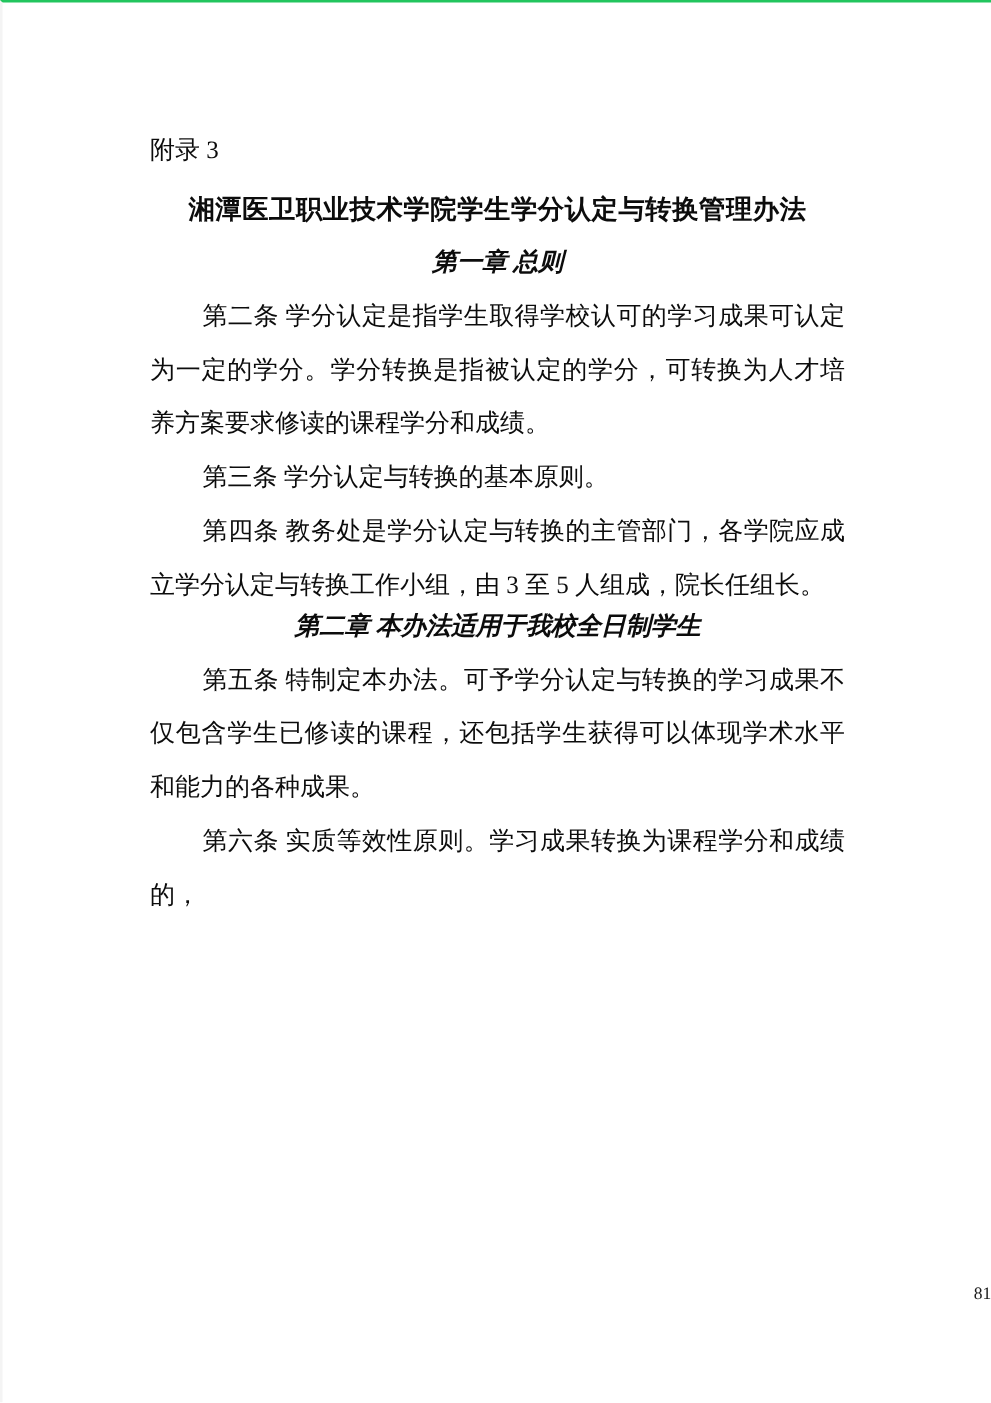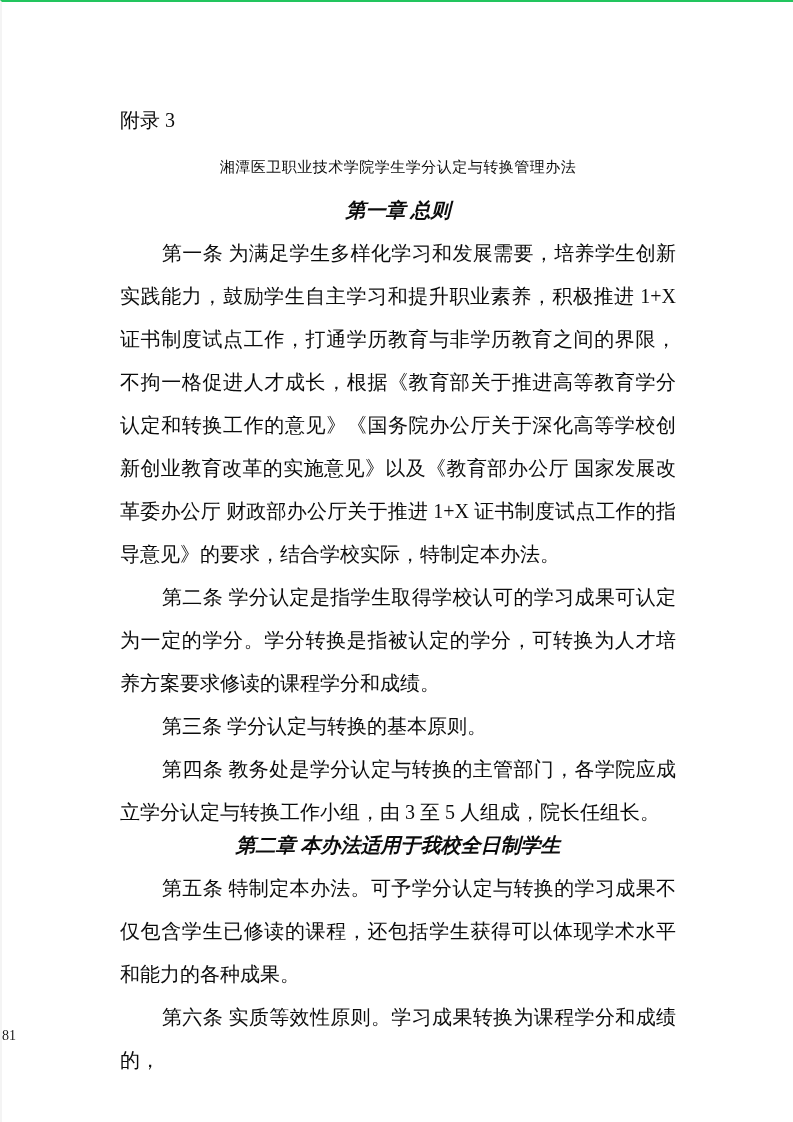--- a/index.html
+++ b/index.html
@@ -26,22 +26,22 @@
     top: 0;
   }
   .appendix-label {
     margin-top: 102px;
     font-size: 20px;
     line-height: 32px;
     text-align: left;
   }
   .doc-title {
     margin-top: 10px;
-    font-size: 15px;
-    font-weight: normal;
+    font-size: 21px;
+    font-weight: bold;
     text-align: center;
     line-height: 43px;
     letter-spacing: 0.5px;
   }
   .chapter-heading {
     font-size: 20px;
     font-weight: bold;
     text-align: center;
     line-height: 43px;
     font-style: italic;
@@ -55,39 +55,38 @@
     line-height: 43px;
     text-align: justify;
     text-justify: inter-character;
     text-indent: 42px;
   }
   .page-number {
     position: absolute;
     top: 1026px;
     left: 0;
     width: 100%;
-    text-align: left;
+    text-align: right;
     font-size: 14px;
     font-family: "Liberation Serif", "DejaVu Serif", serif;
     color: #1a1a1a;
   }
 </style>
 </head>
 <body>
 
 <div class="page">
   <div class="content">
 
     <div class="appendix-label">附录 3</div>
 
     <div class="doc-title">湘潭医卫职业技术学院学生学分认定与转换管理办法</div>
 
     <div class="chapter-heading">第一章 总则</div>
 
-    <p class="para">第一条 为满足学生多样化学习和发展需要，培养学生创新实践能力，鼓励学生自主学习和提升职业素养，积极推进 1+X 证书制度试点工作，打通学历教育与非学历教育之间的界限，不拘一格促进人才成长，根据《教育部关于推进高等教育学分认定和转换工作的意见》《国务院办公厅关于深化高等学校创新创业教育改革的实施意见》以及《教育部办公厅 国家发展改革委办公厅 财政部办公厅关于推进 1+X 证书制度试点工作的指导意见》的要求，结合学校实际，特制定本办法。</p>
 
     <p class="para">第二条 学分认定是指学生取得学校认可的学习成果可认定为一定的学分。学分转换是指被认定的学分，可转换为人才培养方案要求修读的课程学分和成绩。</p>
 
     <p class="para">第三条 学分认定与转换的基本原则。</p>
 
     <p class="para">第四条 教务处是学分认定与转换的主管部门，各学院应成立学分认定与转换工作小组，由 3 至 5 人组成，院长任组长。</p>
 
     <div class="chapter-heading second">第二章 本办法适用于我校全日制学生</div>
 
     <p class="para">第五条 特制定本办法。可予学分认定与转换的学习成果不仅包含学生已修读的课程，还包括学生获得可以体现学术水平和能力的各种成果。</p>

